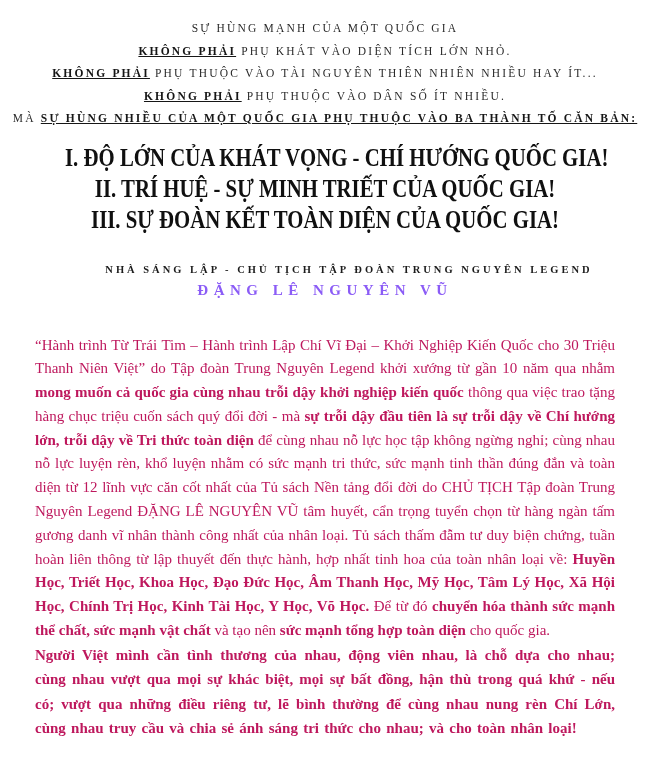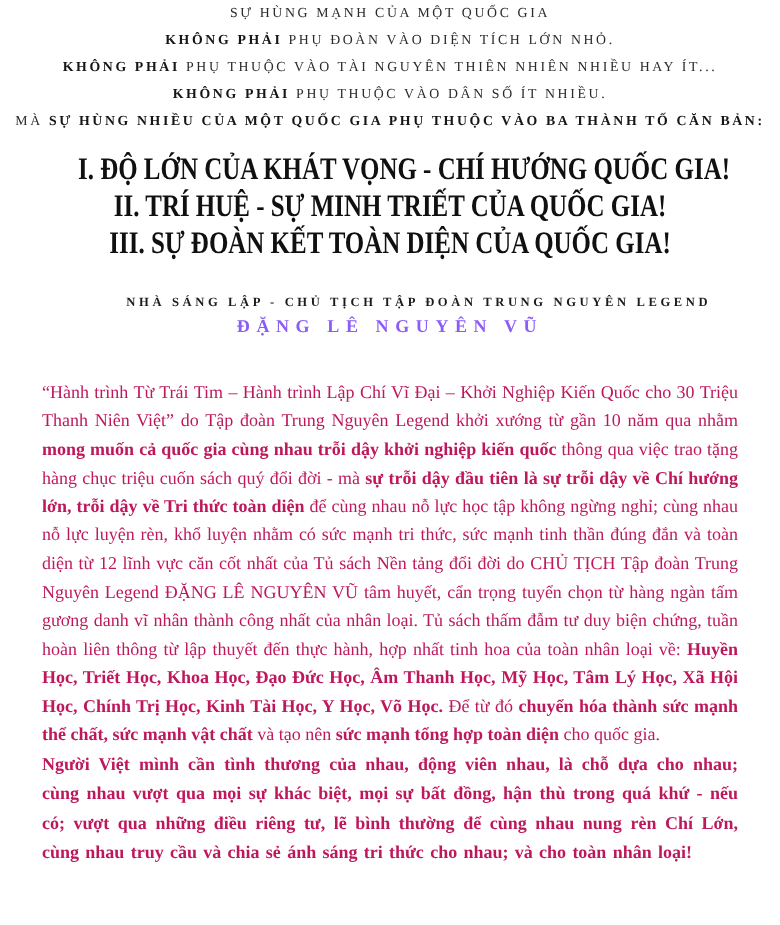--- a/index.html
+++ b/index.html
@@ -12,32 +12,34 @@
     position: relative;
     width: 650px;
     height: 771px;
     margin: 0 auto;
     background: #ffffff;
     color: #1b1b1b;
     font-family: "Liberation Serif", serif;
   }
   
   .intro {
+    padding-top: 17px;
   }
   .intro-line {
     text-align: center;
     font-size: 11.5px;
     letter-spacing: 2.2px;
     line-height: 22.5px;
     color: #2a2a2a;
     white-space: nowrap;
   }
   .intro-line .run-bold {
     font-weight: 700;
     color: #161616;
+    text-decoration: underline;
   }
   
   .headline {
     margin-top: 12px;
   }
   .headline-line {
     text-align: center;
     font-weight: 700;
     font-size: 26px;
     line-height: 31px;
@@ -88,21 +90,21 @@
     word-spacing: 1.5px;
   }
 </style>
 </head>
 <body>
 
 <div class="page">
 
   <div class="intro">
     <div class="intro-line"><span>SỰ HÙNG MẠNH CỦA MỘT QUỐC GIA</span></div>
-    <div class="intro-line"><span class="run-bold">KHÔNG PHẢI</span><span> PHỤ ĐOÀN VÀO DIỆN TÍCH LỚN NHỎ.</span></div>
+    <div class="intro-line"><span class="run-bold">KHÔNG PHẢI</span><span> PHỤ KHÁT VÀO DIỆN TÍCH LỚN NHỎ.</span></div>
     <div class="intro-line"><span class="run-bold">KHÔNG PHẢI</span><span> PHỤ THUỘC VÀO TÀI NGUYÊN THIÊN NHIÊN NHIỀU HAY ÍT...</span></div>
     <div class="intro-line"><span class="run-bold">KHÔNG PHẢI</span><span> PHỤ THUỘC VÀO DÂN SỐ ÍT NHIỀU.</span></div>
     <div class="intro-line"><span>MÀ </span><span class="run-bold">SỰ HÙNG NHIỀU CỦA MỘT QUỐC GIA PHỤ THUỘC VÀO BA THÀNH TỐ CĂN BẢN:</span></div>
   </div>
 
   <div class="headline">
     <div class="headline-line">I. ĐỘ LỚN CỦA KHÁT VỌNG - CHÍ HƯỚNG QUỐC GIA!</div>
     <div class="headline-line">II. TRÍ HUỆ - SỰ MINH TRIẾT CỦA QUỐC GIA!</div>
     <div class="headline-line">III. SỰ ĐOÀN KẾT TOÀN DIỆN CỦA QUỐC GIA!</div>
   </div>

